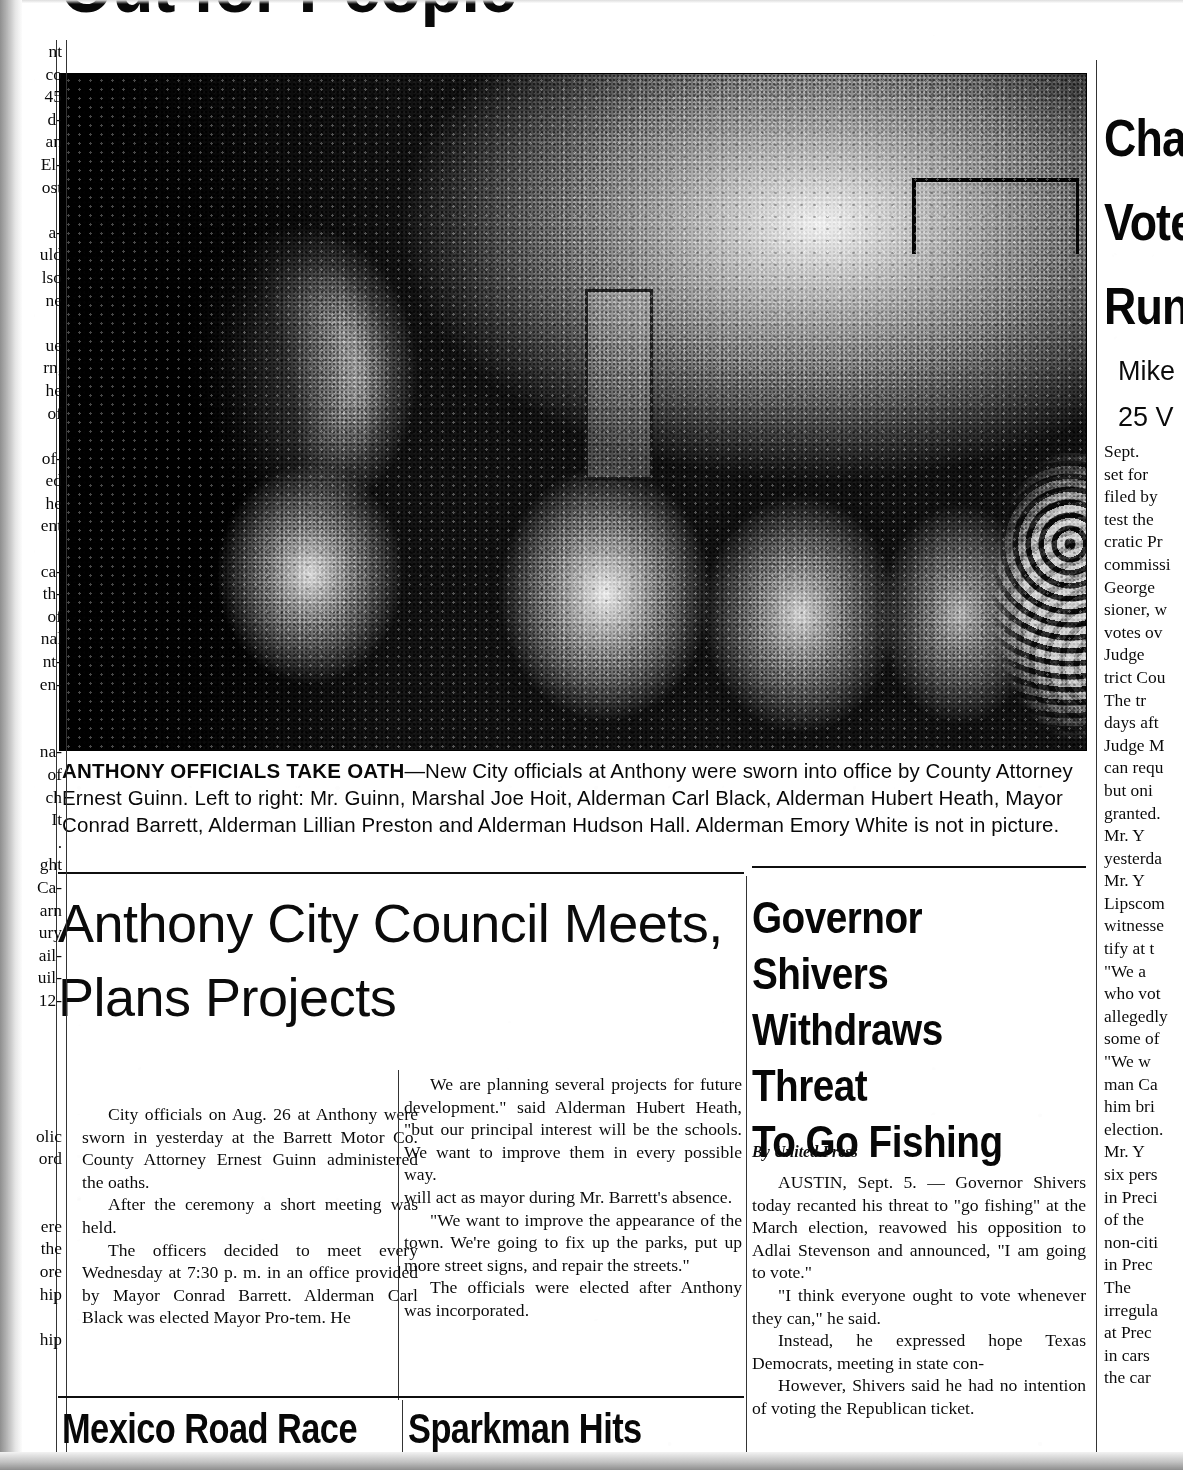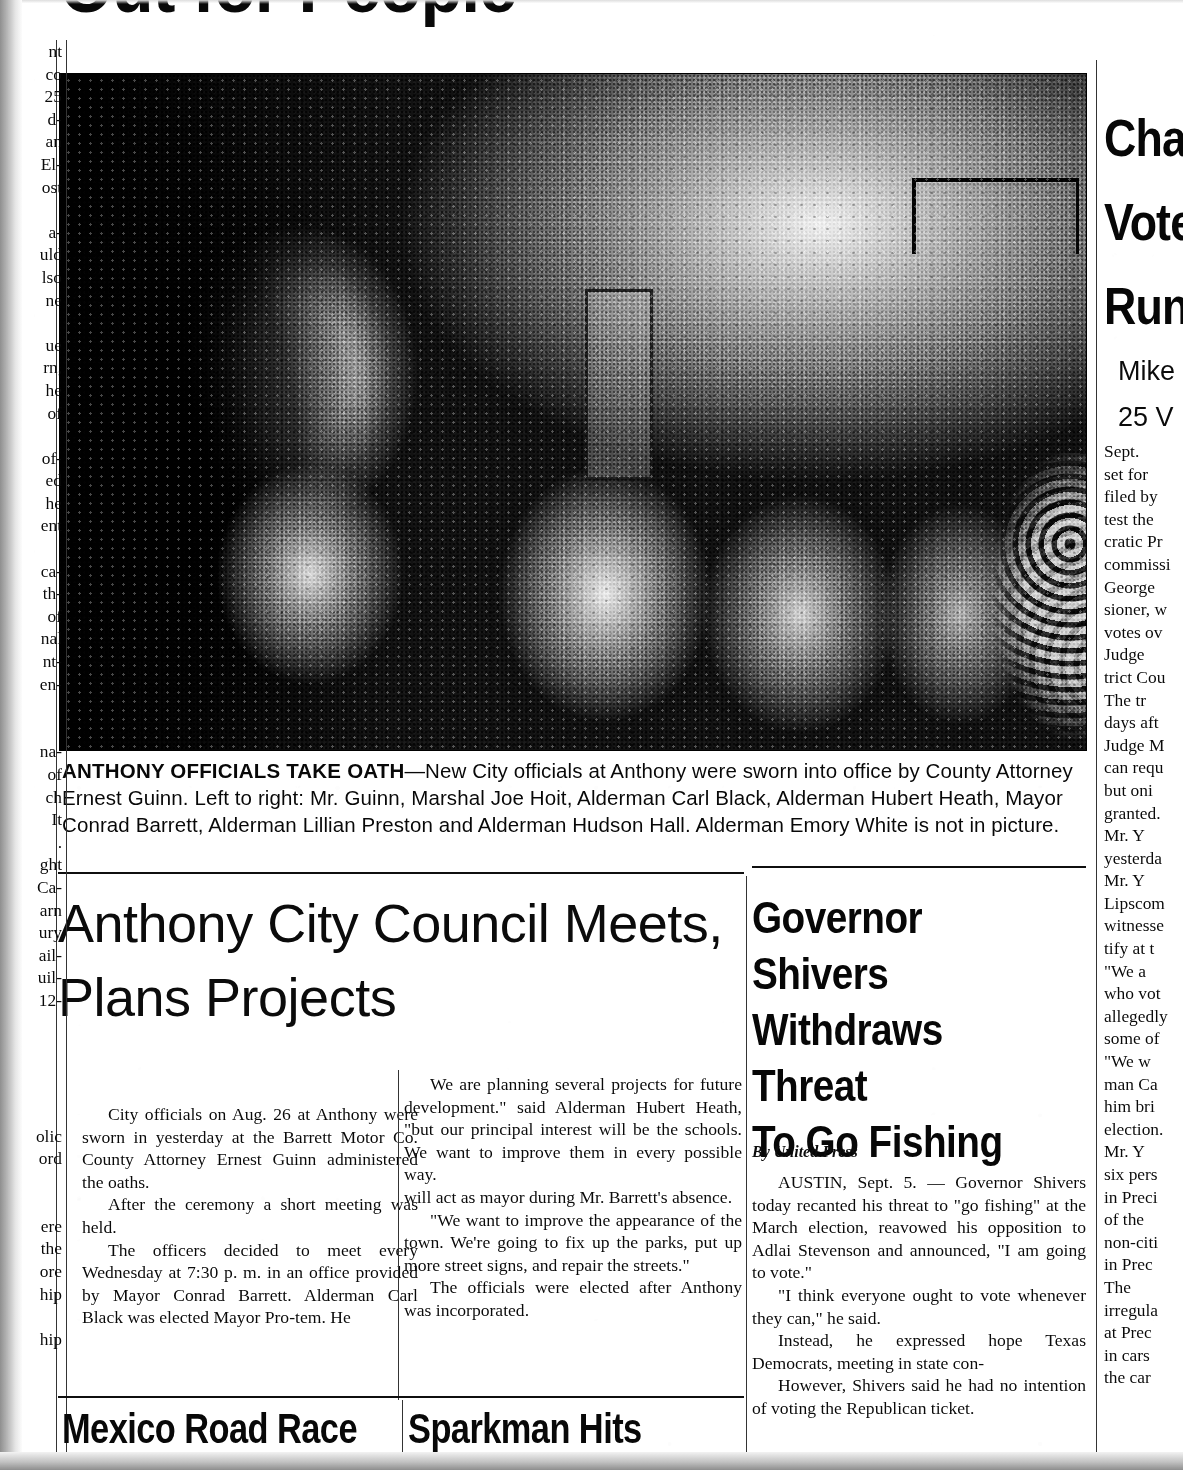--- a/index.html
+++ b/index.html
@@ -350,21 +350,21 @@
         <div>irregula</div>
         <div>at Prec</div>
         <div>in cars</div>
         <div>the car</div>
       </div>
   </div>
 
   <div id="leftcol">
       <div>nt</div>
       <div>co</div>
-      <div>25</div>
+      <div>45</div>
       <div>d-</div>
       <div>an</div>
       <div>El-</div>
       <div>ost</div>
       <div></div>
       <div>a-</div>
       <div>uld</div>
       <div>lso</div>
       <div>ne</div>
       <div></div>

